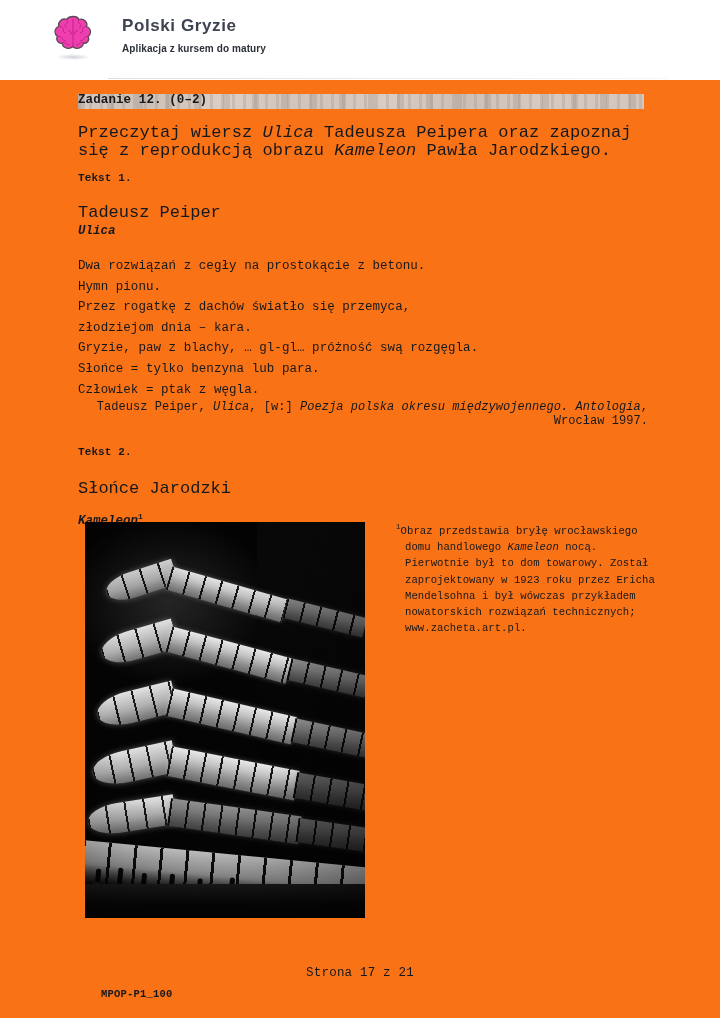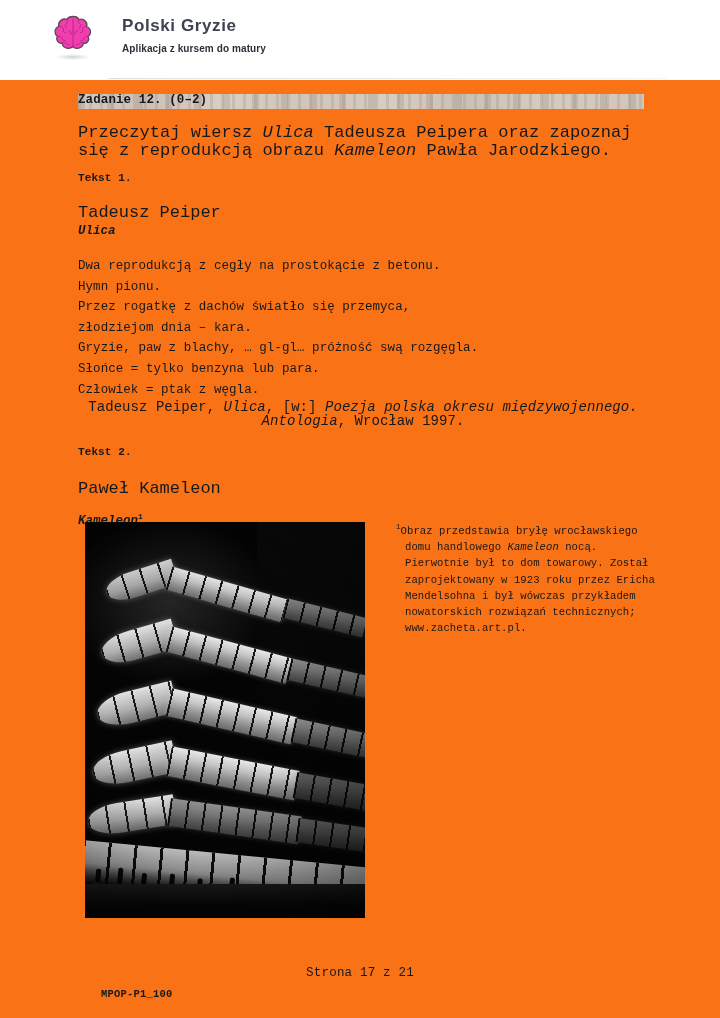--- a/index.html
+++ b/index.html
@@ -173,22 +173,22 @@
     line-height: 20.6px;
     letter-spacing: 0.05px;
   }
   .poem div { white-space: pre; }
 
   .source-line {
     position: absolute;
     left: 78px;
     top: 320px;
     width: 570px;
-    text-align: center;
-    font-size: 14px;
+    text-align: right;
+    font-size: 12px;
     line-height: 14px;
     letter-spacing: 0.05px;
   }
   .source-line i { font-style: italic; }
 
   
   .photo-frame {
     position: absolute;
     left: 85px;
     top: 442px;
@@ -375,33 +375,33 @@
 
   <div class="task-heading">Zadanie 12. (0–2)</div>
 
   <div class="task-intro"><span>Przeczytaj wiersz </span><i>Ulica</i><span> Tadeusza Peipera oraz zapoznaj się z reprodukcją obrazu </span><i>Kameleon</i><span> Pawła Jarodzkiego.</span></div>
 
   <div class="label-bold label-tekst1">Tekst 1.</div>
   <div class="author-line author-peiper">Tadeusz Peiper</div>
   <div class="work-title title-ulica">Ulica</div>
 
   <div class="poem">
-    <div>Dwa reprodukcją z cegły na prostokącie z betonu.</div>
+    <div>Dwa rozwiązań z cegły na prostokącie z betonu.</div>
     <div>Hymn pionu.</div>
     <div>Przez rogatkę z dachów światło się przemyca,</div>
     <div>złodziejom dnia – kara.</div>
     <div>Gryzie, paw z blachy, … gl-gl… próżność swą rozgęgla.</div>
     <div>Słońce = tylko benzyna lub para.</div>
     <div>Człowiek = ptak z węgla.</div>
   </div>
 
   <div class="source-line"><span>Tadeusz Peiper, </span><i>Ulica</i><span>, [w:] </span><i>Poezja polska okresu międzywojennego. Antologia</i><span>, Wrocław 1997.</span></div>
 
   <div class="label-bold label-tekst2">Tekst 2.</div>
-  <div class="author-line author-jarodzki">Paweł Kameleon</div>
+  <div class="author-line author-jarodzki">Słońce Jarodzki</div>
   <div class="work-title title-kameleon"><span>Kameleon</span><sup>1</sup></div>
 
   <div class="photo-frame">
     <div class="photo-inner">
       <div class="sky-dark"></div>
 
       <div class="curve" style="left:18px; top:36px; width:72px; height:26px; transform:rotate(-18deg); transform-origin:right center;"></div>
       <div class="band" style="left:84px; top:44px; width:120px; height:24px; transform:rotate(16deg);"></div>
       <div class="band dim" style="left:200px; top:76px; width:82px; height:20px; transform:rotate(14deg);"></div>
 

